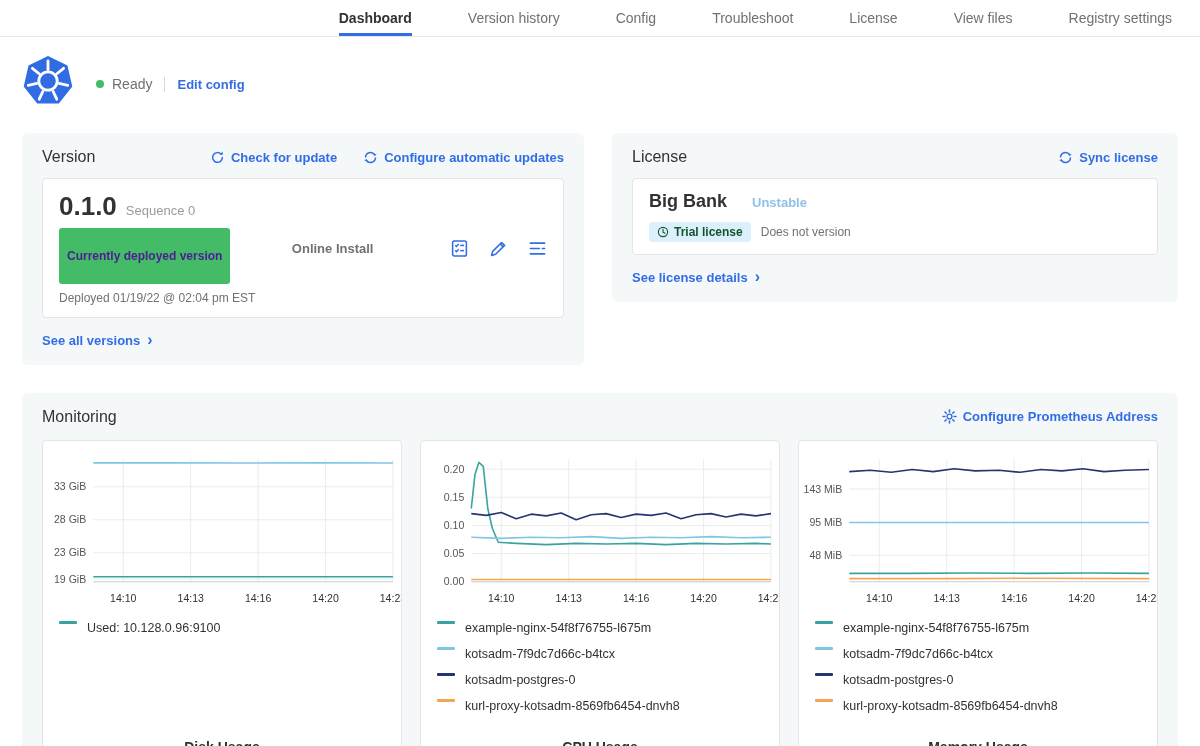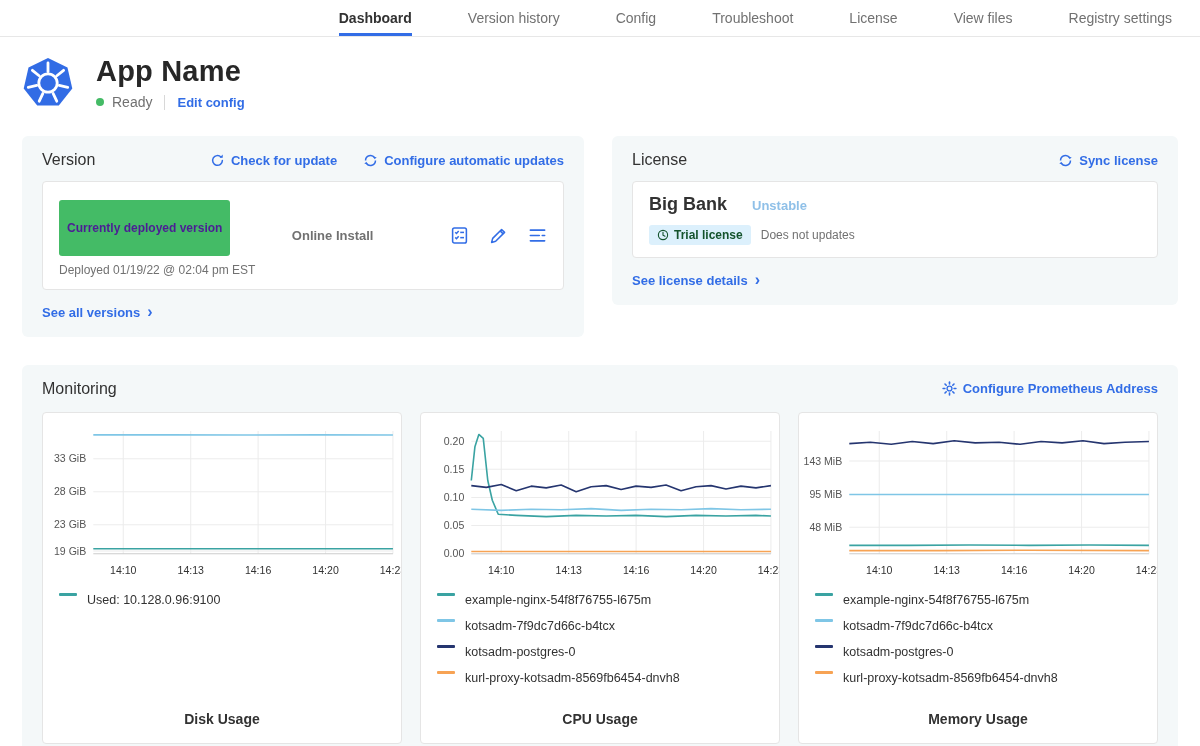--- a/index.html
+++ b/index.html
@@ -96,21 +96,20 @@
           <line x1="32.2" y1="17.3" x2="38.4" y2="12.3"></line>
           <line x1="34.4" y1="26.3" x2="42.2" y2="28.1"></line>
           <line x1="28.7" y1="33.6" x2="32.1" y2="40.8"></line>
           <line x1="19.3" y1="33.6" x2="15.9" y2="40.8"></line>
           <line x1="13.6" y1="26.3" x2="5.8" y2="28.1"></line>
           <line x1="15.8" y1="17.3" x2="9.6" y2="12.3"></line>
         </g>
       </svg>
     </div>
     <div>
-      <h1 class="app-title">App Name</h1>
       <div class="status-row">
         <span class="dot"></span>
         <span class="status-text">Ready</span>
         <span class="vdiv"></span>
         <a class="link">
             <span>Edit config</span>
           </a>
       </div>
     </div>
   </header>
@@ -135,20 +134,24 @@
                 <path d="M14.6 4.9l-2.4 1.8-.9-2.9z" fill="currentColor"></path>
                 <path d="M1.4 11.1l2.4-1.8.9 2.9z" fill="currentColor"></path>
               </svg>
             <span>Configure automatic updates</span>
           </a>
         </div>
       </div>
 
       <div class="white-card version-inner">
         <div>
+          <div class="version-number-row">
+            <span class="version-number">0.1.0</span>
+            <span class="sequence">Sequence 0</span>
+          </div>
           <span class="deployed-badge">Currently deployed version</span>
           <div class="deployed-text">Deployed 01/19/22 @ 02:04 pm EST</div>
         </div>
         <div class="install-type">Online Install</div>
         <div class="action-icons">
           <span class="icon-btn">
             <svg viewBox="0 0 16 16">
                 <rect x="2.2" y="1.6" width="11.6" height="12.8" rx="1.5" fill="none" stroke="currentColor" stroke-width="1.3"></rect>
                 <path d="M4.4 5.2l1.1 1.1 1.8-2" fill="none" stroke="currentColor" stroke-width="1.3"></path>
                 <line x1="8.6" y1="5.4" x2="11.8" y2="5.4" stroke="currentColor" stroke-width="1.3"></line>
@@ -199,21 +202,21 @@
           <span class="channel">Unstable</span>
         </div>
         <div class="license-row2">
           <span class="trial-badge">
             <svg viewBox="0 0 14 14">
                 <circle cx="7" cy="7" r="5.4" fill="none" stroke="currentColor" stroke-width="1.3"></circle>
                 <path d="M7 3.8v3.4l2.3 1.3" fill="none" stroke="currentColor" stroke-width="1.3" stroke-linecap="round"></path>
               </svg>
             <span>Trial license</span>
           </span>
-          <span class="expire">Does not updates</span>
+          <span class="expire">Does not version</span>
         </div>
       </div>
 
       <a class="link see-link">
         <span>See license details</span>
         <span class="chev">›</span>
       </a>
     </section>
   </div>
 

